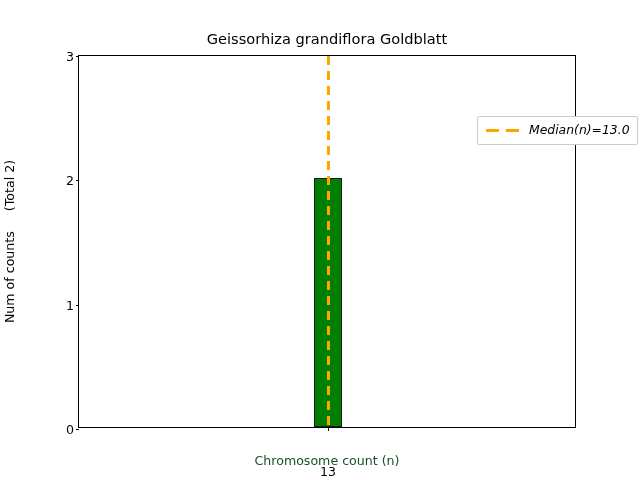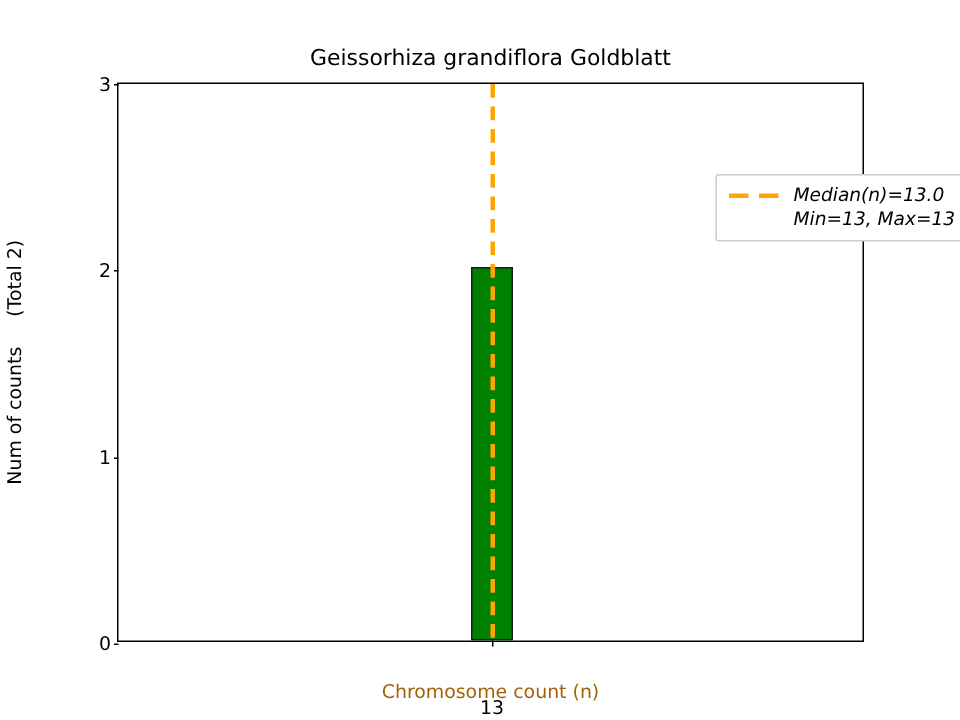--- a/index.html
+++ b/index.html
@@ -131,21 +131,21 @@
   
   #xlabel {
     position: absolute;
     left: 78px;
     top: 453px;
     width: 498px;
     text-align: center;
     font-size: 12.6px;
     line-height: 15px;
     white-space: nowrap;
-    color: #a16207;
+    color: #14532d;
   }
   #ylabel {
     position: absolute;
     left: 0px;
     top: 55px;
     width: 373px;
     height: 20px;
     transform-origin: 0 0;
     transform: rotate(-90deg) translateX(-373px);
     text-align: center;
@@ -241,24 +241,20 @@
     <div class="xtick" style="left:249px;">
       <div class="xtick-mark"></div>
       <div class="xtick-label">13</div>
     </div>
 
     <div id="legend">
       <div class="legend-row">
         <span class="legend-swatch"></span>
         <span class="legend-text">Median(n)=13.0</span>
       </div>
-      <div class="legend-row secondary">
-        <span class="legend-spacer"></span>
-        <span class="legend-text">Min=13, Max=13</span>
-      </div>
     </div>
 
   </div>
 
   <div id="xlabel">Chromosome count (n)</div>
 
   <div id="ylabel">Num of counts     (Total 2)</div>
 
 </div>
 

